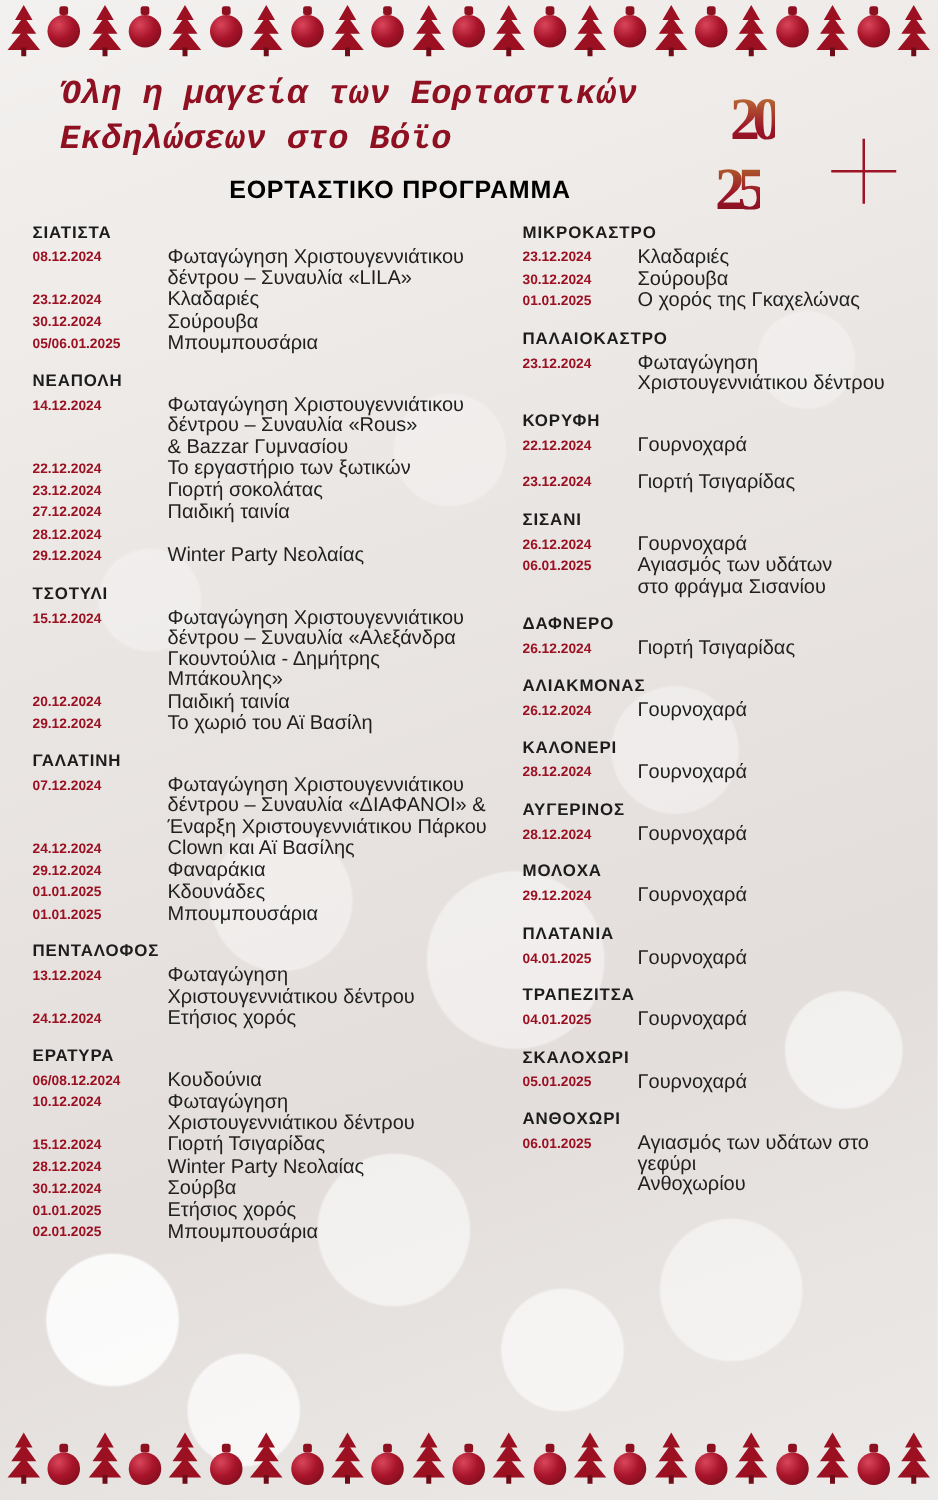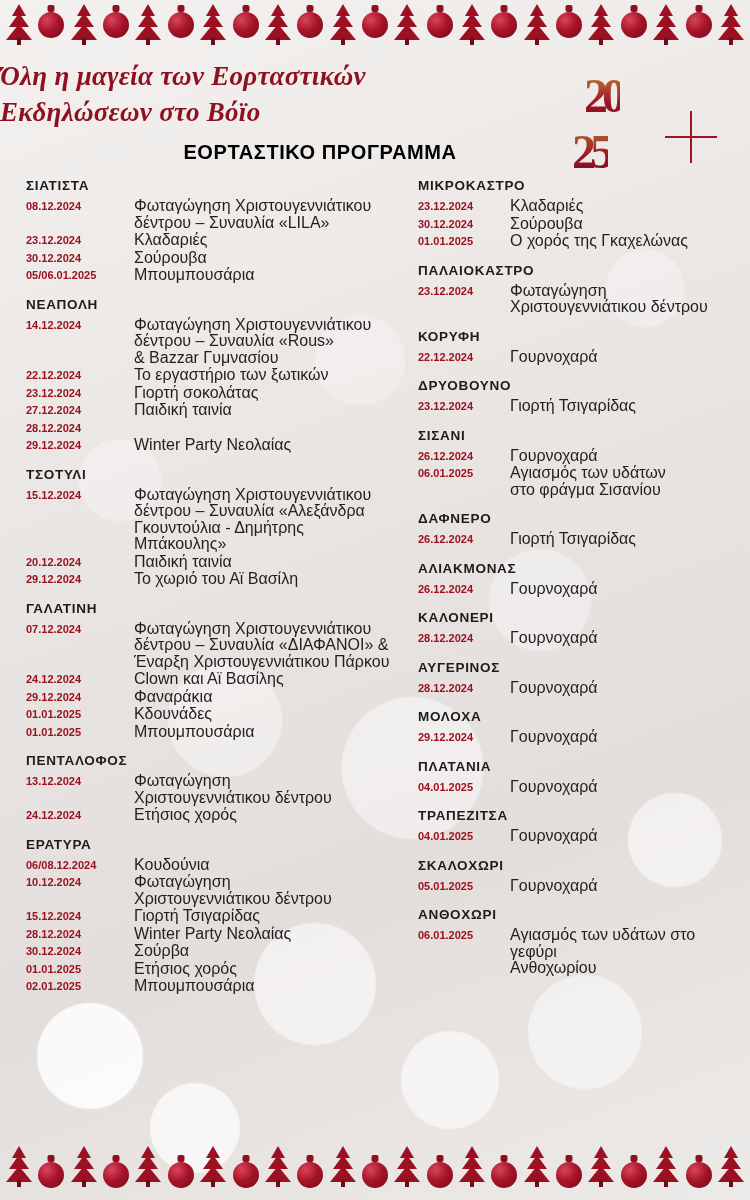--- a/index.html
+++ b/index.html
@@ -104,21 +104,22 @@
   
   .header {
     position: absolute;
     top: 58px;
     left: 0;
     width: 750px;
     z-index: 4;
   }
   .headline {
     margin: 0;
-    font-family: Liberation Serif, serif;
+    padding-left: 48px;
+    font-family: Liberation Mono, monospace;
     font-style: italic;
     font-weight: bold;
     font-size: 27px;
     line-height: 1.35;
     color: #8f1020;
     letter-spacing: 0.3px;
     width: 540px;
   }
   .subtitle {
     margin: 10px 0 0 0;
@@ -536,21 +537,20 @@
         </div>
       </div>
       <div class="town">
         <div class="town-name">ΚΟΡΥΦΗ</div>
         <div class="ev-row">
           <div class="ev-date">22.12.2024</div>
           <div class="ev-desc">Γουρνοχαρά</div>
         </div>
       </div>
       <div class="town">
-        <div class="town-name">ΔΡΥΟΒΟΥΝΟ</div>
         <div class="ev-row">
           <div class="ev-date">23.12.2024</div>
           <div class="ev-desc">Γιορτή Τσιγαρίδας</div>
         </div>
       </div>
       <div class="town">
         <div class="town-name">ΣΙΣΑΝΙ</div>
         <div class="ev-row">
           <div class="ev-date">26.12.2024</div>
           <div class="ev-desc">Γουρνοχαρά</div>

